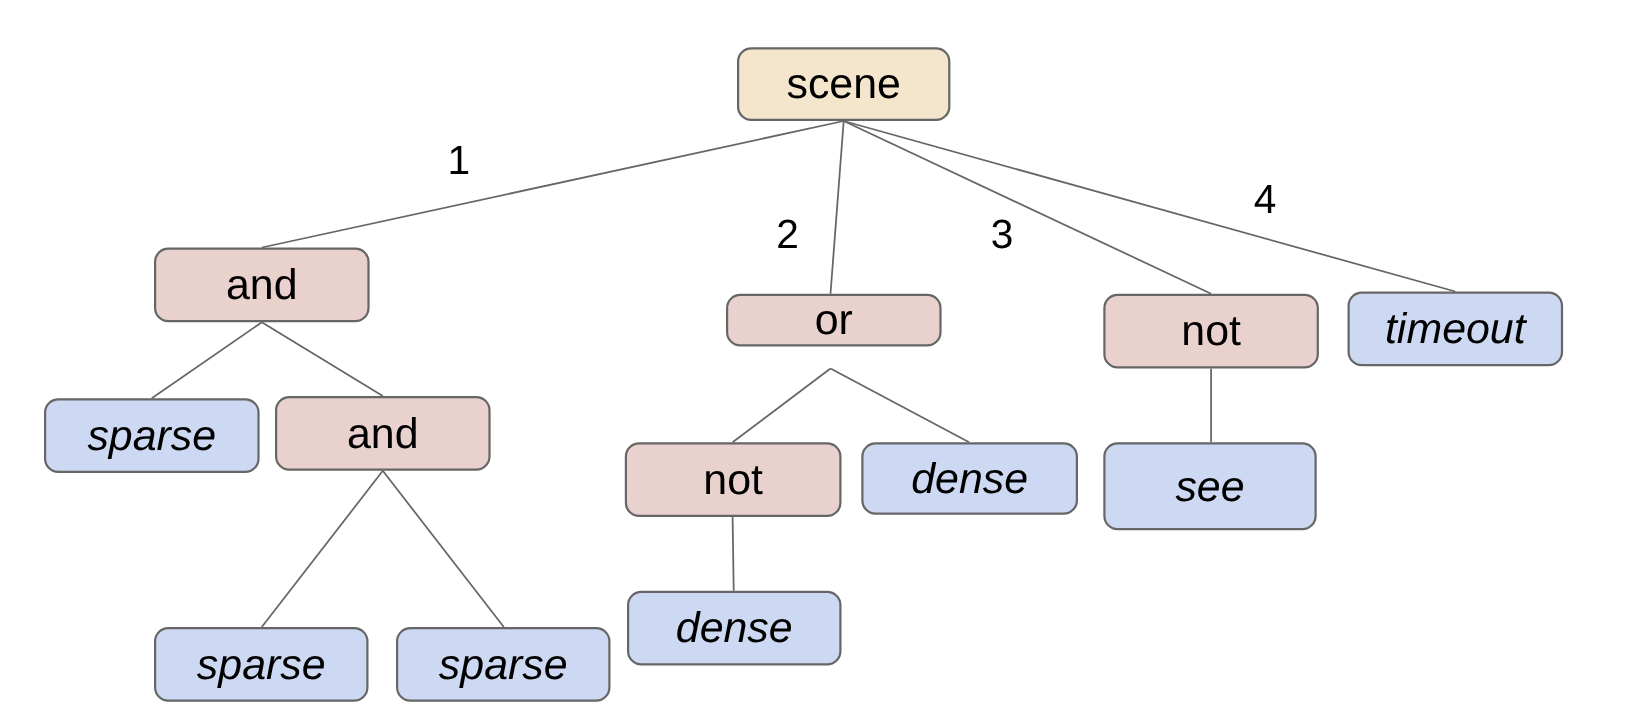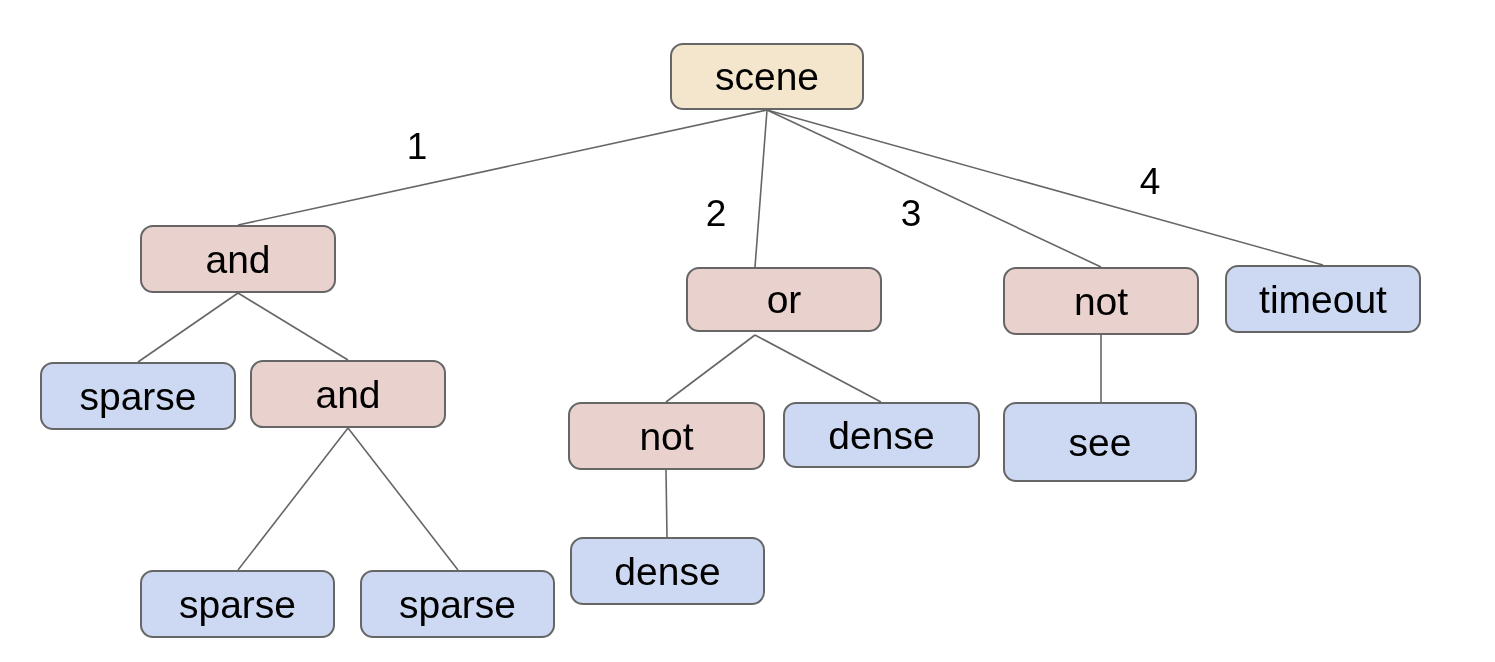--- a/index.html
+++ b/index.html
@@ -34,21 +34,21 @@
     display: flex;
     align-items: center;
     justify-content: center;
     font-size: 39px;
     line-height: 1;
     color: var(--text, #000000);
     white-space: nowrap;
   }
   .node.kind-root     { background: var(--root-fill, #f4e6cd); }
   .node.kind-operator { background: var(--operator-fill, #e9d1ce); }
-  .node.kind-leaf     { background: var(--leaf-fill, #cdd9f2); }
+  .node.kind-leaf     { background: var(--leaf-fill, #cdd9f2); font-style: italic; }
   .edge-label {
     position: absolute;
     transform: translate(-50%, -50%);
     font-size: 37px;
     line-height: 1;
     color: var(--text, #000000);
   }
 </style>
 </head>
 <body>
@@ -67,21 +67,21 @@
     <line x1="755" y1="335" x2="666" y2="402"></line>
     <line x1="755" y1="335" x2="881" y2="402"></line>
     <line x1="666" y1="470" x2="667" y2="537"></line>
     <line x1="1101" y1="335" x2="1101" y2="402"></line>
   </svg>
 
   <div class="node kind-root" style="left:670px; top:43px; width:194px; height:67px">scene</div>
 
   <div class="node kind-operator" style="left:140px; top:225px; width:196px; height:68px">and</div>
 
-  <div class="node kind-operator" style="left:686px; top:267px; width:196px; height:65px">or</div>
+  <div class="node kind-operator" style="left:660px; top:267px; width:196px; height:48px">or</div>
 
   <div class="node kind-operator" style="left:1003px; top:267px; width:196px; height:68px">not</div>
 
   <div class="node kind-leaf" style="left:1225px; top:265px; width:196px; height:68px">timeout</div>
 
   <div class="node kind-leaf" style="left:40px; top:362px; width:196px; height:68px">sparse</div>
 
   <div class="node kind-operator" style="left:250px; top:360px; width:196px; height:68px">and</div>
 
   <div class="node kind-operator" style="left:568px; top:402px; width:197px; height:68px">not</div>

